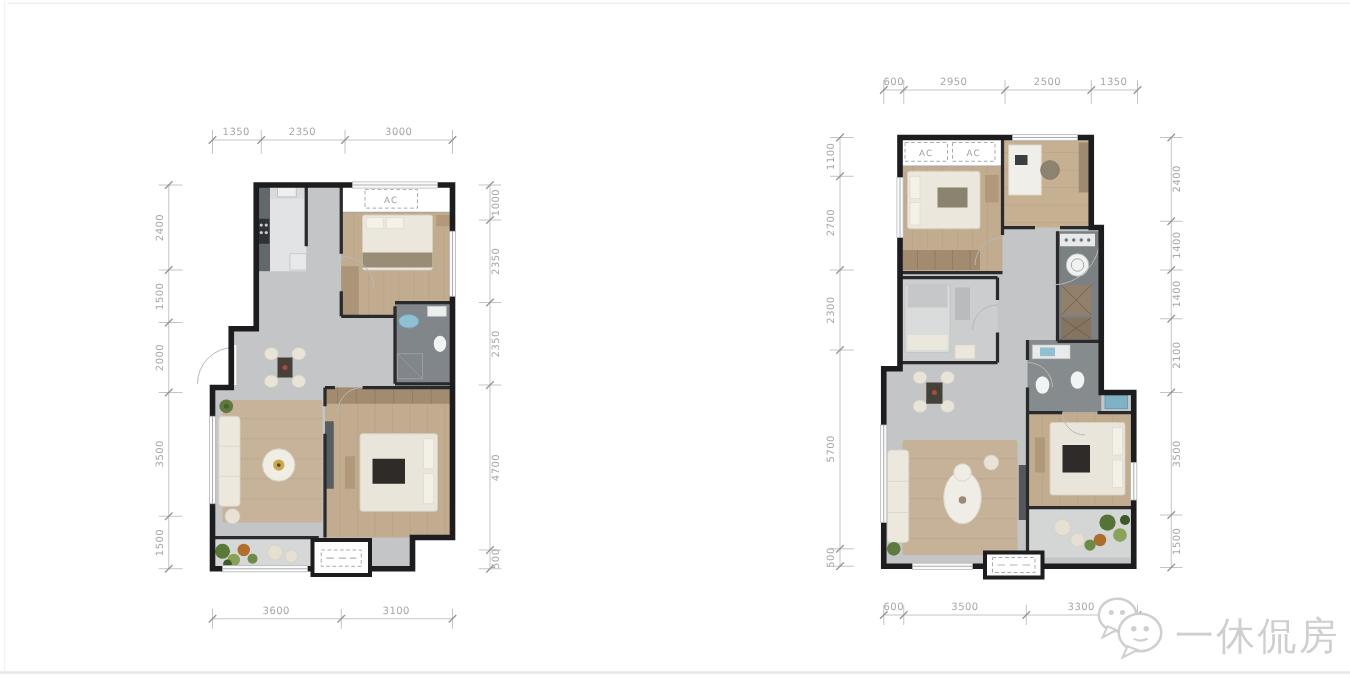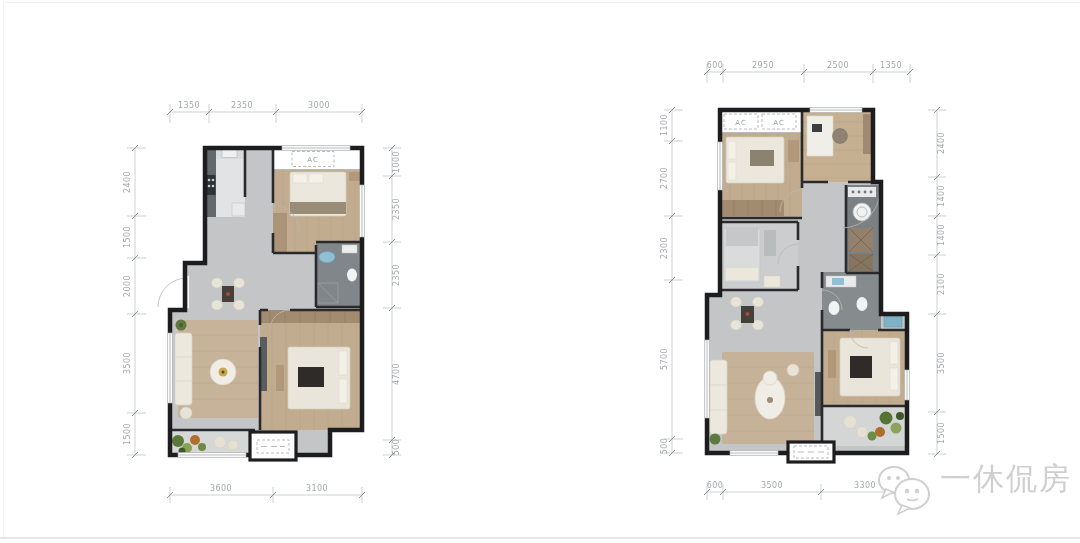--- a/index.html
+++ b/index.html
@@ -18,21 +18,21 @@
   .dimtxt{fill:#a4a8ab;font-size:8px;letter-spacing:0.4px;}
   .wall{fill:none;stroke:#1d1d1f;stroke-width:4.5;stroke-linejoin:miter;}
   .iwall{stroke:#2a2a2c;stroke-width:2.6;fill:none;}
   .glass{stroke:#9fa3a6;stroke-width:1.3;fill:none;}
   .winfill{fill:#fafafa;stroke:#b4b7b9;stroke-width:0.6;}
   .arc{stroke:#b8b8b8;stroke-width:0.8;fill:none;}
   .acbox{fill:#ffffff;stroke:#a7abae;stroke-width:0.8;stroke-dasharray:3 2;}
   .actxt{fill:#9aa0a3;font-size:7px;letter-spacing:1px;}
   .plank{stroke:#b29b7f;stroke-width:0.45;opacity:0.7;}
   .watermark{position:absolute;left:872px;top:458px;width:205px;height:72px;
-             display:flex;align-items:flex-start;gap:6px;color:#cdcdcd;}
+             display:flex;align-items:flex-end;gap:6px;color:#cdcdcd;}
   .watermark .wm-text{font-size:31px;letter-spacing:2px;color:#cfcfcf;
                       font-family:"DejaVu Sans",sans-serif;font-weight:300;white-space:nowrap;}
 </style>
 </head>
 <body>
 
 <div class="page">
   <div class="hairline hl-top"></div>
   <div class="hairline hl-bottom"></div>
   <div class="hairline hl-left"></div>

